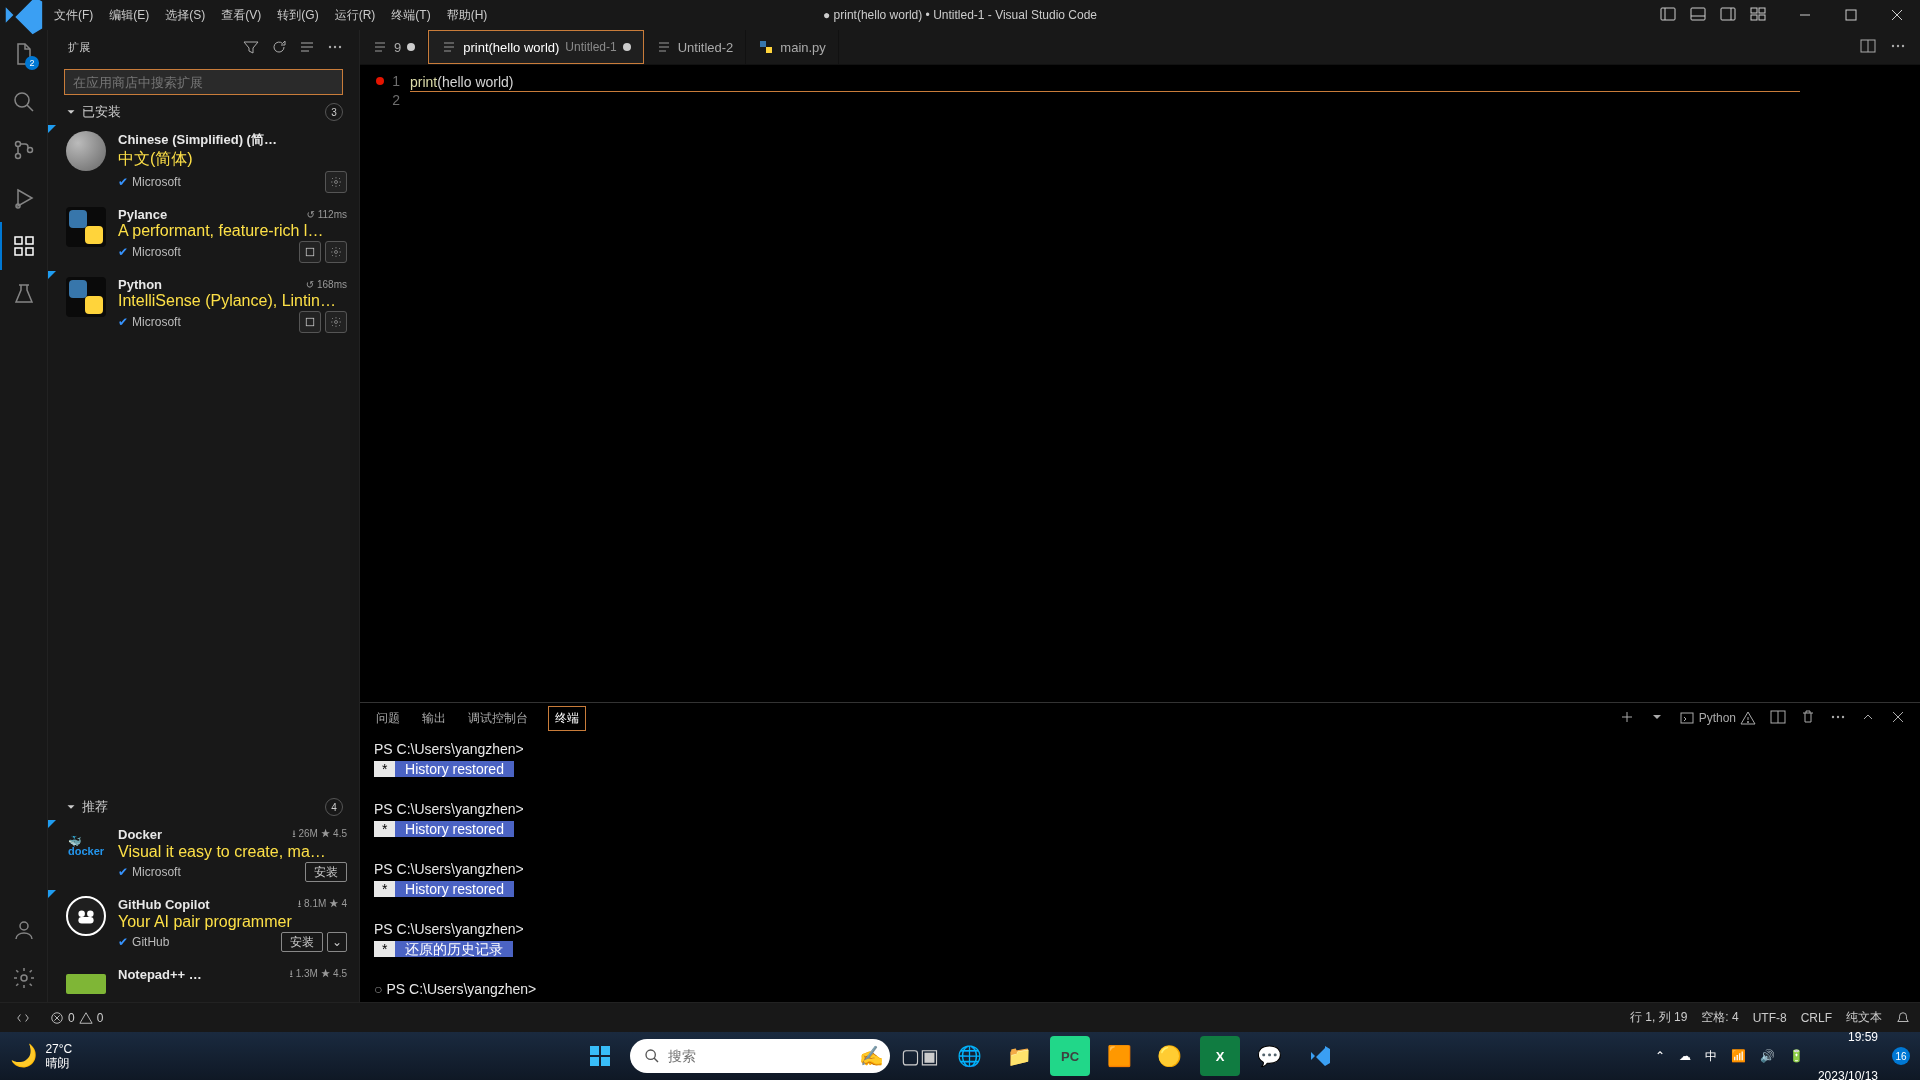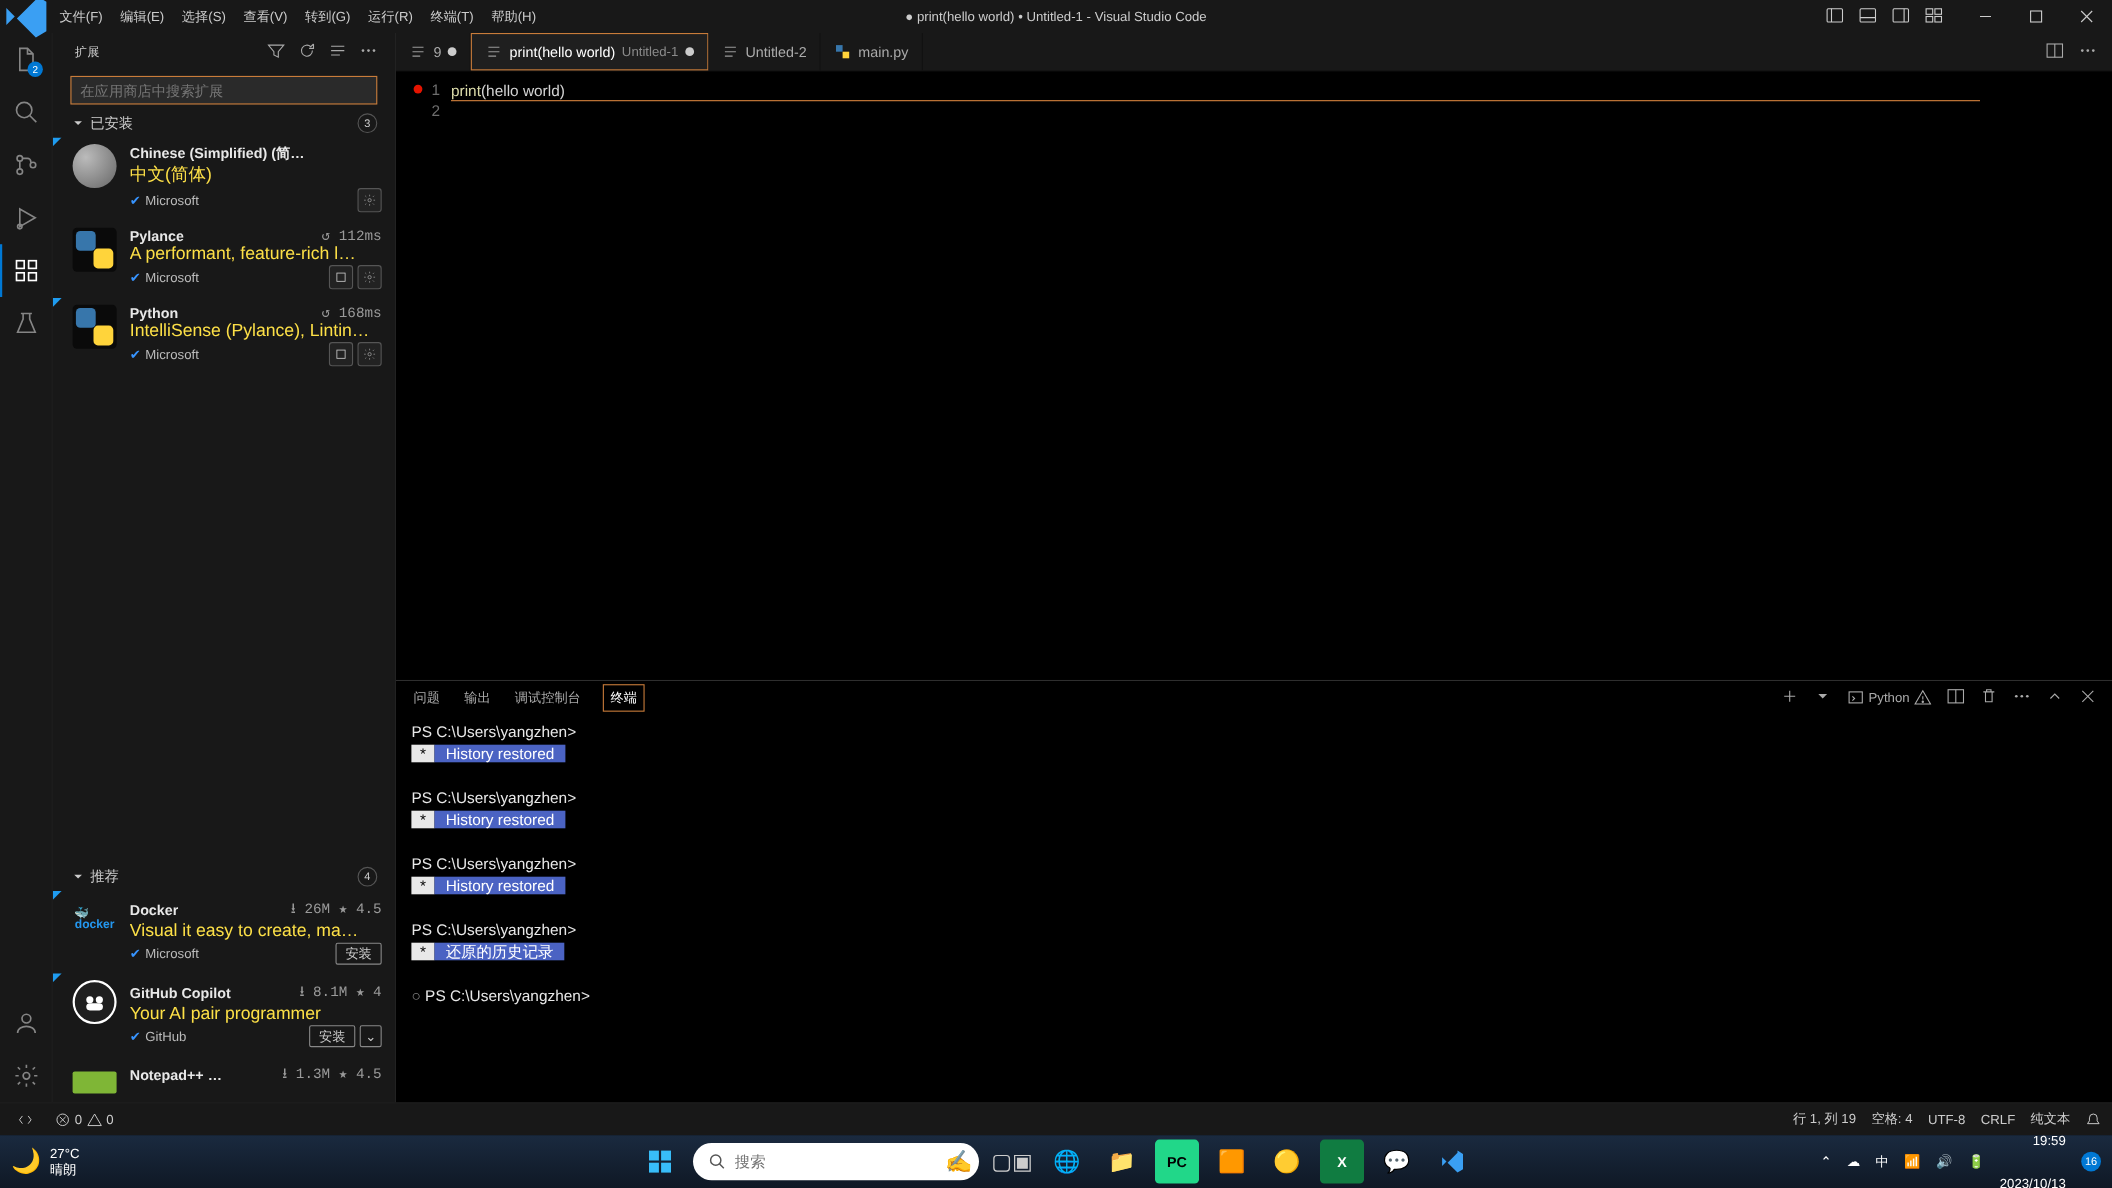--- a/index.html
+++ b/index.html
@@ -42,21 +42,21 @@
 .ext-item.triangle::before { content:""; position:absolute; left:0; top:0; border-top:8px solid #1f9cf0; border-right:8px solid transparent; }
 .ext-icon { width:40px; height:40px; flex-shrink:0; border-radius:4px; display:flex; align-items:center; justify-content:center; }
 .ext-icon.world { background:radial-gradient(circle at 30% 30%,#bbb,#666); border-radius:50%; }
 .ext-icon.python { background:#0a0a0a; }
 .ext-icon.docker { background:transparent; color:#2496ed; font-size:22px; display:flex; flex-direction:column; line-height:10px; }
 .ext-icon.copilot { background:#1f1f1f; border-radius:50%; border:2px solid #fff; }
 .ext-icon.npp { background:#7fb636; height:20px; margin-top:8px; border-radius:2px; }
 .ext-body { flex:1; min-width:0; }
 .ext-row1 { display:flex; align-items:center; justify-content:space-between; gap:6px; }
 .ext-name { font-weight:600; color:#e8e8e8; white-space:nowrap; overflow:hidden; text-overflow:ellipsis; font-size:13px; }
-.ext-meta { color:#9a9a9a; font-size:13px; display:flex; align-items:center; gap:2px; white-space:nowrap;font-family:Liberation Mono, monospace; }
+.ext-meta { color:#9a9a9a; font-size:10px; display:flex; align-items:center; gap:2px; white-space:nowrap; }
 .ext-desc { color:#fde047; font-size:16px; white-space:nowrap; overflow:hidden; text-overflow:ellipsis; }
 .ext-row3 { display:flex; align-items:center; justify-content:space-between; margin-top:1px; }
 .ext-pub { color:#bbb; font-size:12px; display:flex; align-items:center; gap:4px; }
 .verified { color:#3794ff; }
 .ext-actions { display:flex; gap:4px; align-items:center; }
 .gear-btn, .sq-btn { width:22px; height:22px; border:1px solid #555; border-radius:3px; display:flex; align-items:center; justify-content:center; color:#ccc; background:#222; cursor:pointer; }
 .install-btn { border:1px solid #888; padding:0 8px; height:20px; font-size:12px; display:flex; align-items:center; border-radius:2px; cursor:pointer; }
 .spacer-flex { flex:1; }
 
 
@@ -75,21 +75,21 @@
 .gutter { width:50px; text-align:right; color:#6e6e6e; padding:8px 10px 0 0; }
 .gutter .bp { display:inline-block; width:8px; height:8px; background:#e51400; border-radius:50%; margin-right:8px; vertical-align:1px; }
 .code-area { flex:1; padding:8px 0 0 0; position:relative; }
 .code-line { height:19px; line-height:19px; color:#d4d4d4; white-space:pre; }
 .hl-underline { position:absolute; left:0; top:26px; height:1px; width:calc(100% - 120px); background:#c97c3a44; border-top:1px solid #c97c3a; }
 .func { color:#dcdcaa; }
 .paren { color:#d4d4d4; }
 .plain { color:#d4d4d4; }
 
 
-.panel { height:384px; background:#000; border-top:1px solid #333; display:flex; flex-direction:column; font-family:"Consolas",monospace; }
+.panel { height:300px; background:#000; border-top:1px solid #333; display:flex; flex-direction:column; font-family:"Consolas",monospace; }
 .panel-tabs { display:flex; align-items:center; padding:0 14px; height:30px; gap:18px; font-size:12px; color:#aaa; }
 .ptab { cursor:pointer; padding:4px 2px; }
 .ptab.active { color:#fff; border:1px solid #c97c3a; padding:3px 6px; }
 .panel-actions { margin-left:auto; display:flex; align-items:center; gap:14px; }
 .panel-actions svg { width:16px; height:16px; cursor:pointer; }
 .panel-actions .kind { display:flex; align-items:center; gap:4px; font-size:12px; }
 .term { flex:1; padding:6px 14px; overflow:auto; font-size:14px; line-height:20px; }
 .term-line { white-space:pre; }
 .prompt { color:#e8e8e8; }
 .hist-wrap { display:inline-block; }
@@ -604,21 +604,21 @@
       <svg width="16" height="16" viewBox="0 0 24 24" fill="none" stroke="#555" stroke-width="2">
           <circle cx="10" cy="10" r="7"></circle>
           <line x1="15" y1="15" x2="21" y2="21"></line>
         </svg>
       <input placeholder="搜索" style="">
       <span class="hand">✍️</span>
     </div>
     <div class="task-icon" style="color:#ccc">▢▣</div>
     <div class="task-icon">🌐</div>
     <div class="task-icon">📁</div>
-    <div class="task-icon" style="background:#21d789;color:#000000;font-weight:bold;font-size:13px">PC</div>
+    <div class="task-icon" style="background:#21d789;color:#404040;font-weight:bold;font-size:13px">PC</div>
     <div class="task-icon" style="color:#ff9a00">🟧</div>
     <div class="task-icon">🟡</div>
     <div class="task-icon" style="background:#107c41;color:#fff;font-size:13px;font-weight:bold">X</div>
     <div class="task-icon" style="color:#07c160">💬</div>
     <div class="task-icon">
         <svg viewBox="0 0 24 24" width="24" fill="#3a9ff3">
           <path d="M17 2l5 3v14l-5 3-9-9 9-9zM3 8l4 4-4 4V8z"></path>
         </svg>
       </div>
   </div>

